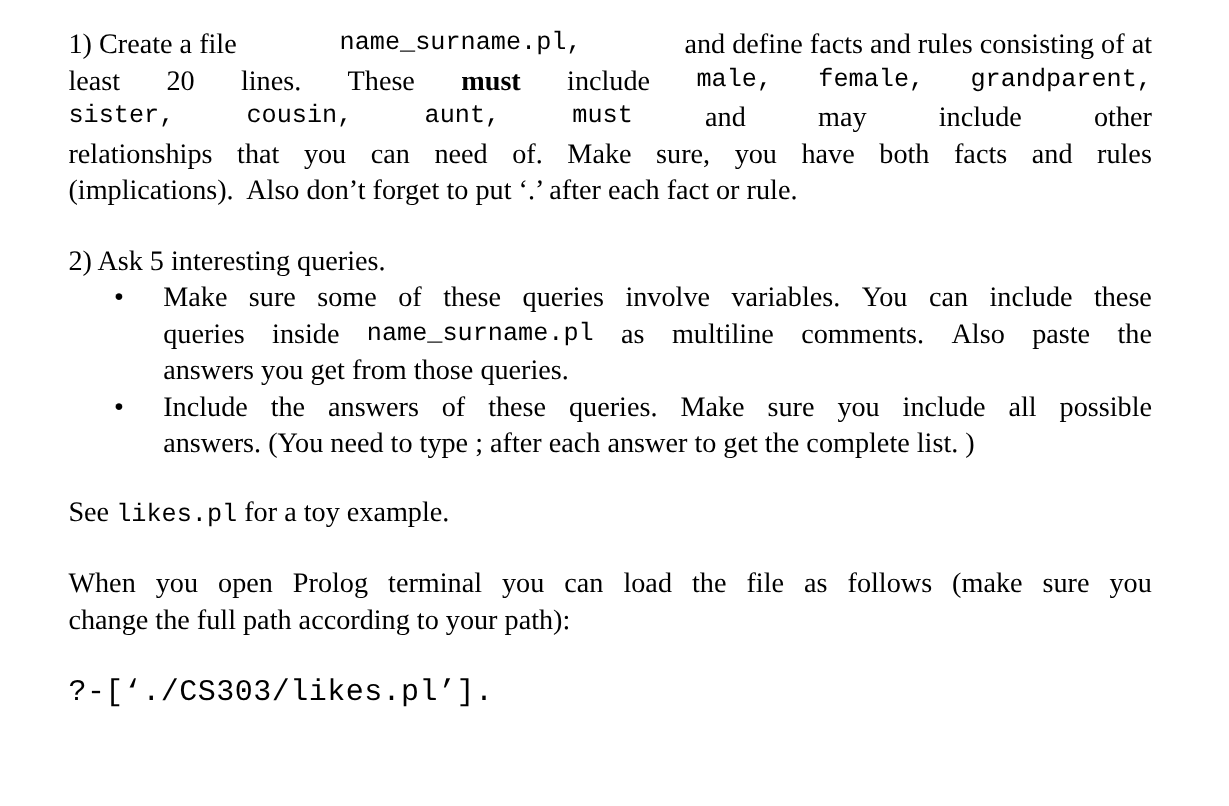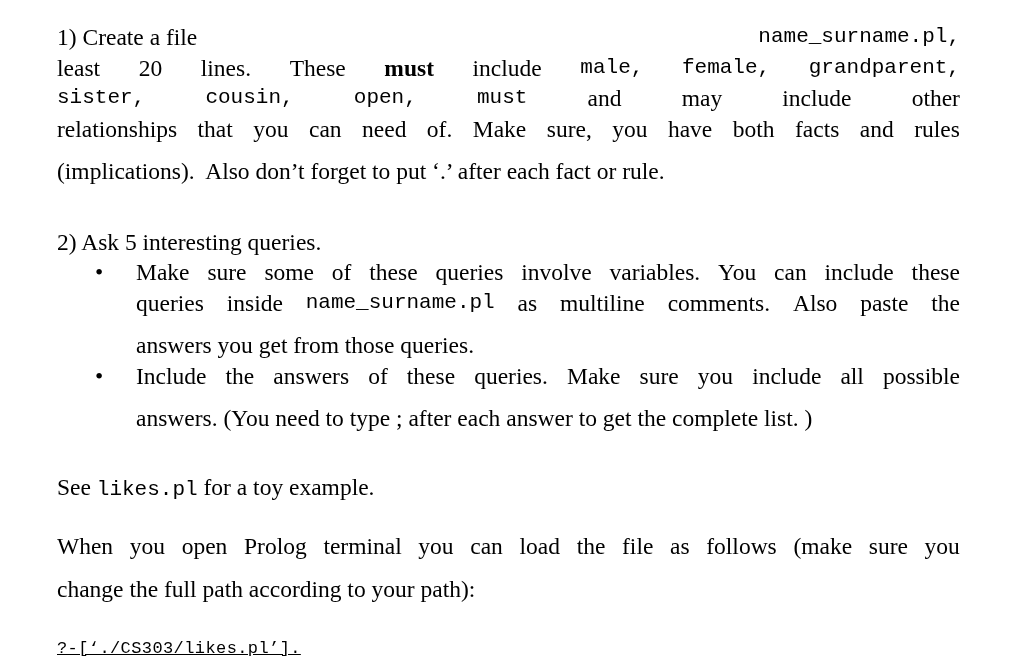--- a/index.html
+++ b/index.html
@@ -59,60 +59,58 @@
   }
   .bullet-dot {
     position: absolute;
     left: 38px;
     top: 0;
     font-size: 23.5px;
     line-height: 30.5px;
   }
   .code-line {
     font-family: "Liberation Mono", "DejaVu Sans Mono", monospace;
-    font-size: 17px;
+    font-size: 25px;
     line-height: 30.5px;
     letter-spacing: 0.4px;
     white-space: pre;
-    text-decoration: underline;
   }
   .plain-line {
     font-size: 23.5px;
     line-height: 30.5px;
     white-space: pre;
-    margin-top: 12px;
   }
 </style>
 </head>
 <body>
 
 <div class="page">
 
   <div>
 
     <div class="line just">
-      <span>1) Create a file </span><span class="mono">name_surname.pl,</span>
+      <span>1) Create a file </span><span class="mono">name_surname.pl,</span><span> and define facts and rules consisting of at</span>
     </div>
 
     <div class="line just">
       <span>least</span>
       <span>20</span>
       <span>lines.</span>
       <span>These</span>
       <span class="bold">must</span>
       <span>include</span>
       <span class="mono">male,</span>
       <span class="mono">female,</span>
       <span class="mono">grandparent,</span>
     </div>
 
     <div class="line just">
       <span class="mono">sister,</span>
       <span class="mono">cousin,</span>
-      <span class="mono">open,</span>
+      <span class="mono">aunt,</span>
       <span class="mono">must</span>
       <span>and</span>
       <span>may</span>
       <span>include</span>
       <span>other</span>
     </div>
 
     <div class="line just">
       <span>relationships</span>
       <span>that</span>

